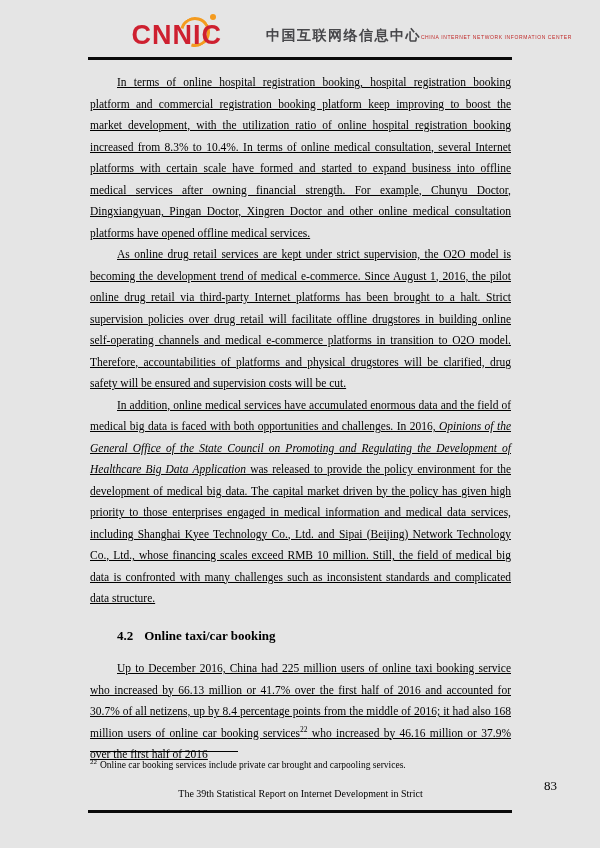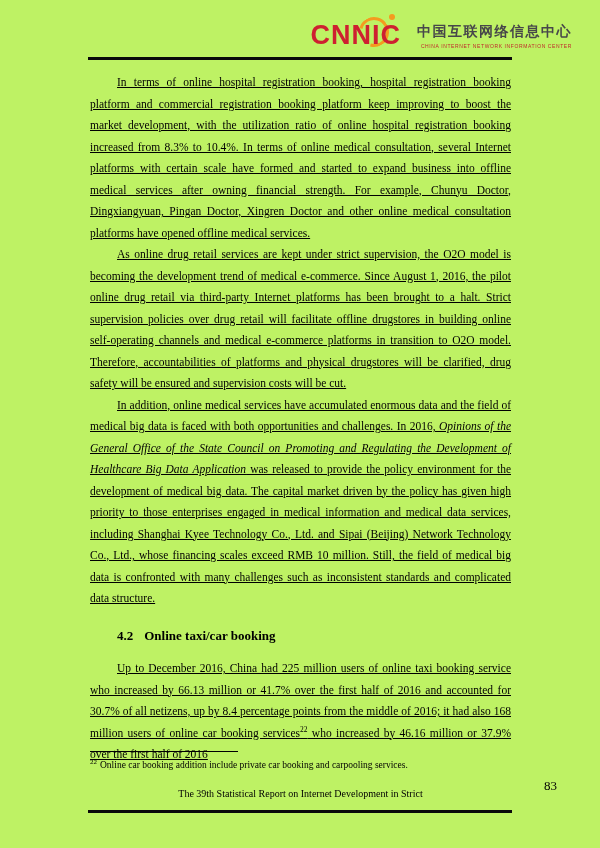--- a/index.html
+++ b/index.html
@@ -3,21 +3,21 @@
 <meta charset="utf-8">
 <style>
   * { box-sizing: border-box; }
   html, body { margin: 0; padding: 0; }
   body {
     width: 600px; height: 848px;
     background: #ffffff;
     font-family: "Liberation Serif", serif;
     color: #000;
   }
-  .page { position: relative; width: 600px; height: 848px; background: #bef264; overflow: hidden; }
+  .page { position: relative; width: 600px; height: 848px; background: #e5e5e5; overflow: hidden; }
 
   
   .header {
     position: absolute; top: 22px; right: 28px;
     display: flex; align-items: center; gap: 12px;
   }
   .logo { position: relative; display: flex; align-items: center; padding-right: 4px; }
   .logo-ring {
     position: absolute; right: 16px; top: -5px;
     width: 30px; height: 30px;
@@ -29,21 +29,21 @@
     position: absolute; right: 10px; top: -8px;
     width: 6px; height: 6px; border-radius: 50%;
     background: #f49b1f;
   }
   .logo-text {
     position: relative;
     font-family: "Liberation Sans", sans-serif;
     font-weight: bold; font-size: 27px; line-height: 1;
     color: #ce2030; letter-spacing: 1px;
   }
-  .org { display: flex; flex-direction: column; align-items: flex-end; }
+  .org { display: flex; flex-direction: row; align-items: center; margin-left: 28px; }
   .org-cn {
     font-family: "DejaVu Sans", sans-serif;
     font-size: 14px; font-weight: bold; color: #47474a; letter-spacing: 1.5px;
   }
   .org-en {
     font-family: "Liberation Sans", sans-serif;
     font-size: 5px; color: #c02a2a; letter-spacing: 0.6px; margin-top: 2px;
   }
   .header-rule { position: absolute; top: 57px; left: 88px; width: 424px; height: 2.5px; background: #0a0a0a; }
 
@@ -106,21 +106,21 @@
     </div>
 
     <div>
         <p><span>Up to December 2016, China had 225 million users of online taxi booking service who increased by 66.13 million or 41.7% over the first half of 2016 and accounted for 30.7% of all netizens, up by 8.4 percentage points from the middle of 2016; it had also 168 million users of online car booking services</span><sup>22</sup><span> who increased by 46.16 million or 37.9% over the first half of 2016</span></p>
       </div>
   </div>
 
   <div class="footnote-area">
     <div class="footnote-rule"></div>
     <div class="footnote-text">
-      <sup>22</sup><span>Online car booking addition include private car booking and carpooling services.</span>
+      <sup>22</sup><span>Online car booking services include private car brought and carpooling services.</span>
     </div>
   </div>
 
   <div class="footer-title">The 39th Statistical Report on Internet Development in Strict</div>
   <div class="page-number">83</div>
   <div class="bottom-rule"></div>
 
 </div>
 
 </body></html>

